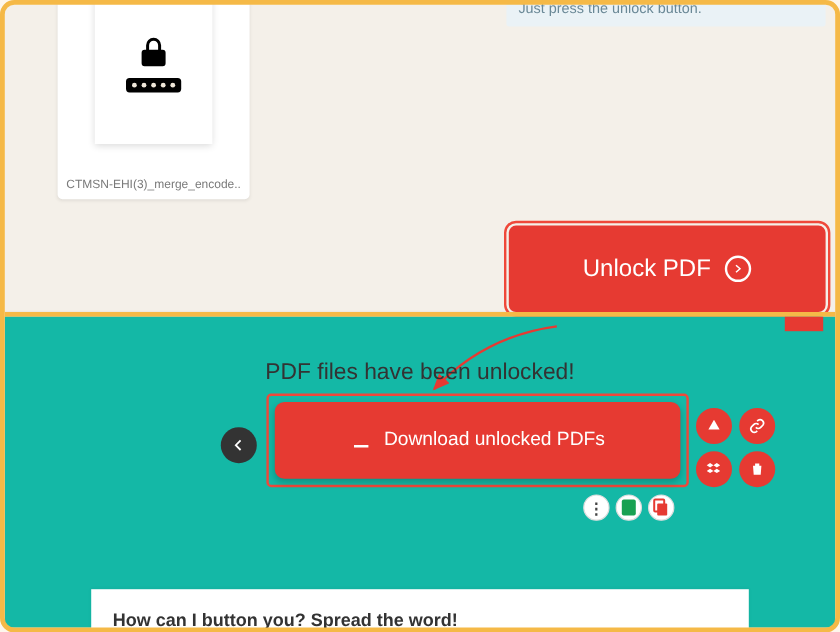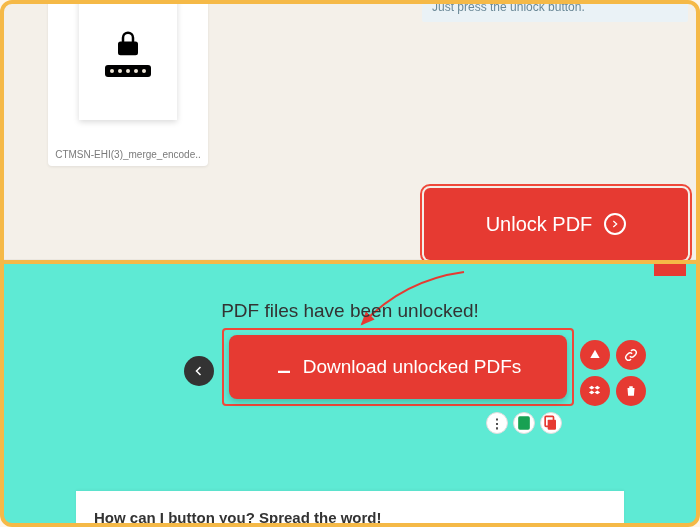--- a/index.html
+++ b/index.html
@@ -119,21 +119,21 @@
   .sep-line{
     position:absolute;
     top:260px; left:4px; right:4px; height:4px;
     background:#f5b947;
   }
 
   
   .bottom-panel{
     position:absolute;
     top:264px; left:4px; right:4px; bottom:4px;
-    background:#5eead4;
+    background:#14b8a6;
     padding-left:12px;
   }
 
   .red-strip{
     position:absolute;
     top:0; right:10px; width:32px; height:12px;
     background:#e63a32;
   }
 
   .success-heading{
@@ -161,21 +161,21 @@
     border:2px solid #ef483a;
     border-radius:4px;
     padding:5px;
   }
   .download-btn{
     width:100%; height:100%;
     background:#e63a32;
     color:#fff;
     border:none;
     border-radius:8px;
-    font-size:19px;
+    font-size:16px;
     font-weight:500;
     display:flex;
     align-items:center;
     justify-content:center;
     gap:10px;
     cursor:pointer;
     box-shadow: 0 3px 6px rgba(0,0,0,0.2);
   }
   .download-btn svg{width:18px;height:18px}
 

